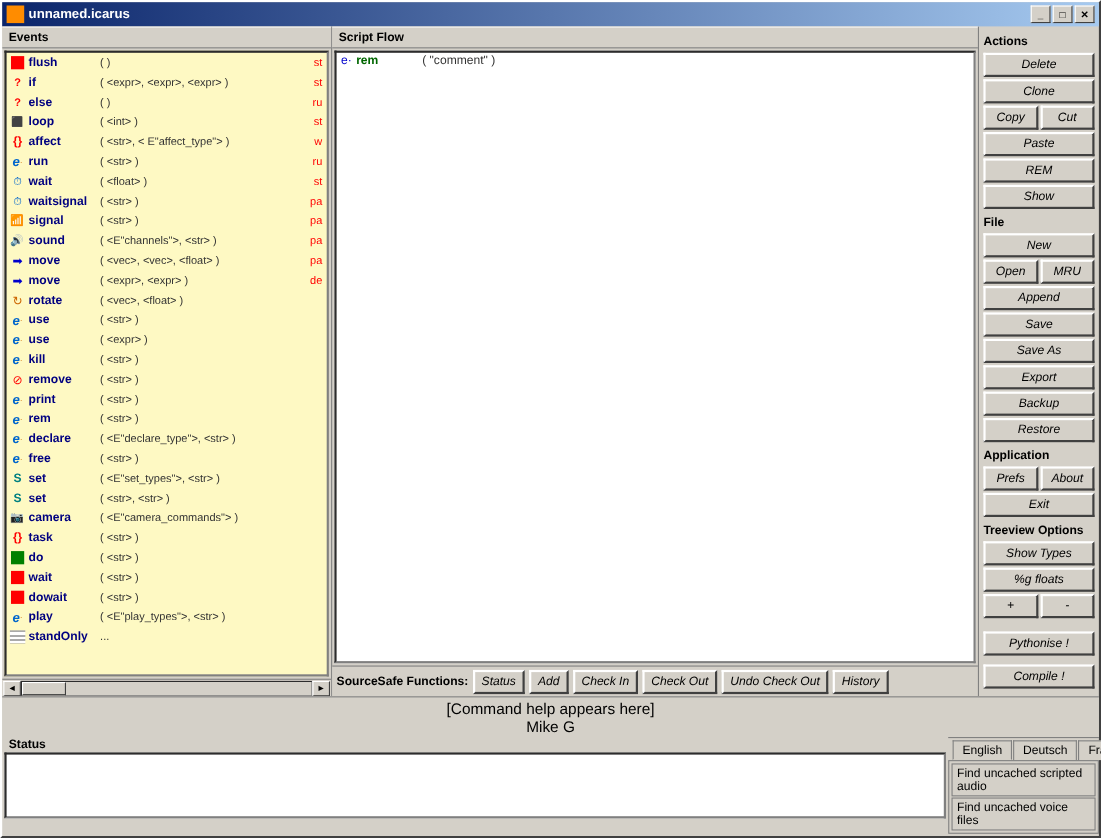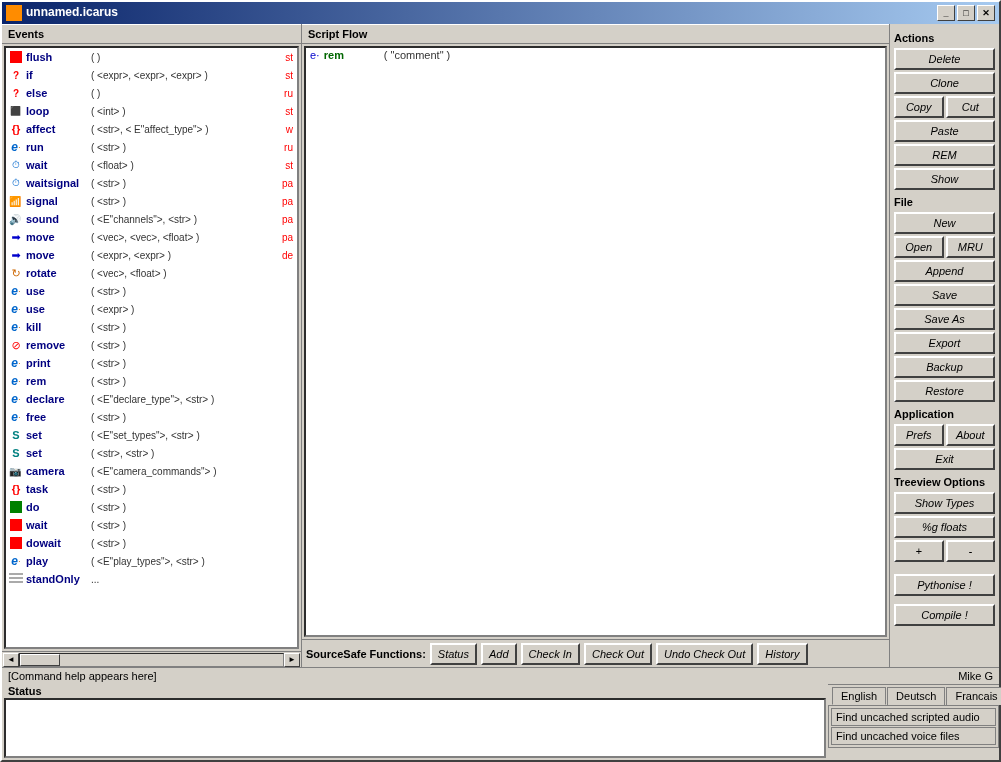--- a/index.html
+++ b/index.html
@@ -11,21 +11,21 @@
     .title-bar-left { display: flex; gap: 4px; }
     .title-icon { width: 16px; height: 16px; background: #ff8c00; display: inline-block; }
     .title-buttons { display: flex; gap: 2px; }
     .title-btn { width: 18px; height: 16px; background: #d4d0c8; border: 1px solid; border-top-color: #fff; border-left-color: #fff; border-right-color: #404040; border-bottom-color: #404040; display: flex; align-items: center; justify-content: center; font-size: 9px; cursor: pointer; color: black; }
     
     .main-content { display: flex; flex: 1; overflow: hidden; }
     
     
     .left-panel { width: 300px; display: flex; flex-direction: column; border-right: 1px solid #808080; flex-shrink: 0; }
     .panel-header { background: #d4d0c8; padding: 3px 6px; font-weight: bold; border-bottom: 1px solid #808080; border-top: 1px solid #ffffff; }
-    .events-list { flex: 1; background: #ffffff; overflow-y: auto; border: 2px inset #808080; margin: 2px; }
+    .events-list { flex: 1; background: #fef9c3; overflow-y: auto; border: 2px inset #808080; margin: 2px; }
     .event-item { display: flex; align-items: center; height: 18px; padding: 0 2px; cursor: pointer; white-space: nowrap; }
     .event-icon { width: 16px; height: 14px; display: inline-flex; align-items: center; justify-content: center; margin-right: 2px; font-size: 9px; flex-shrink: 0; }
     .event-name { min-width: 65px; display: inline-block; color: #000080; font-weight: bold; }
     .event-params { color: #333; font-size: 10px; flex: 1; }
     .event-right { color: red; font-size: 10px; margin-left: auto; padding-right: 2px; }
     
     .scrollbar-h { height: 16px; background: #d4d0c8; border-top: 1px solid #808080; display: flex; align-items: center; padding: 1px; }
     .scroll-track { flex: 1; background: #d4d0c8; height: 14px; border: 1px inset #808080; }
     .scroll-thumb { width: 40px; height: 12px; background: #d4d0c8; border: 1px solid; border-top-color: #fff; border-left-color: #fff; border-right-color: #404040; border-bottom-color: #404040; }
     .scroll-arrow { width: 16px; height: 14px; background: #d4d0c8; border: 1px solid; border-top-color: #fff; border-left-color: #fff; border-right-color: #404040; border-bottom-color: #404040; display: flex; align-items: center; justify-content: center; font-size: 8px; cursor: pointer; }
@@ -46,21 +46,21 @@
     .section-label { font-weight: bold; font-size: 11px; margin-top: 4px; margin-bottom: 2px; }
     
     
     .btn { background: #d4d0c8; border: 2px solid; border-top-color: #ffffff; border-left-color: #ffffff; border-right-color: #404040; border-bottom-color: #404040; padding: 2px 6px; font-size: 11px; cursor: pointer; text-align: center; min-height: 22px; display: flex; align-items: center; justify-content: center; white-space: nowrap; font-style: italic; }
     .btn-full { width: 100%; }
     .btn-row { display: flex; gap: 2px; }
     .btn-half { flex: 1; }
     
     
     .bottom-area { display: flex; flex-direction: column; flex-shrink: 0; }
-    .command-help { background: #d4d0c8; padding: 2px 6px; font-size: 11px; border-top: 1px solid #808080; display: flex; justify-content: space-between; align-items: flex-start; }
+    .command-help { background: #d4d0c8; padding: 2px 6px; font-size: 14px; border-top: 1px solid #808080; display: flex; justify-content: space-between; align-items: center; flex-direction: column; }
     .status-section { display: flex; flex-direction: column; }
     .status-label { background: #d4d0c8; padding: 1px 6px; font-size: 11px; font-weight: bold; }
     .status-box { background: white; height: 60px; border: 2px inset #808080; margin: 0 2px 2px 2px; }
     
     
     .lang-tabs { display: flex; gap: 1px; padding: 2px 4px 0; border-top: 1px solid #808080; }
     .lang-tab { padding: 2px 8px; background: #d4d0c8; border: 1px solid #808080; border-bottom: none; font-size: 11px; cursor: pointer; }
     .lang-tab.active { background: #d4d0c8; border-bottom: 1px solid #d4d0c8; }
     
     .extra-buttons { display: flex; flex-direction: column; gap: 1px; padding: 2px; border: 1px solid #808080; margin: 0 0 2px 0; }
@@ -458,21 +458,21 @@
     <div class="command-help">
       <span>[Command help appears here]</span>
       <span>Mike G</span>
     </div>
     <div class="status-section">
       <div style="display:flex; flex-direction: row;">
         <div style="flex:1; display:flex; flex-direction:column;">
           <div class="status-label">Status</div>
           <div class="status-box"></div>
         </div>
-        <div style="width:171px; display:flex; flex-direction:column;">
+        <div style="width:137px; display:flex; flex-direction:column;">
           <div class="lang-tabs">
             <div class="lang-tab active">English</div>
             <div class="lang-tab">Deutsch</div>
             <div class="lang-tab">Francais</div>
           </div>
           <div class="extra-buttons">
             <button class="extra-btn">Find uncached scripted audio</button>
             <button class="extra-btn">Find uncached voice files</button>
           </div>
         </div>

